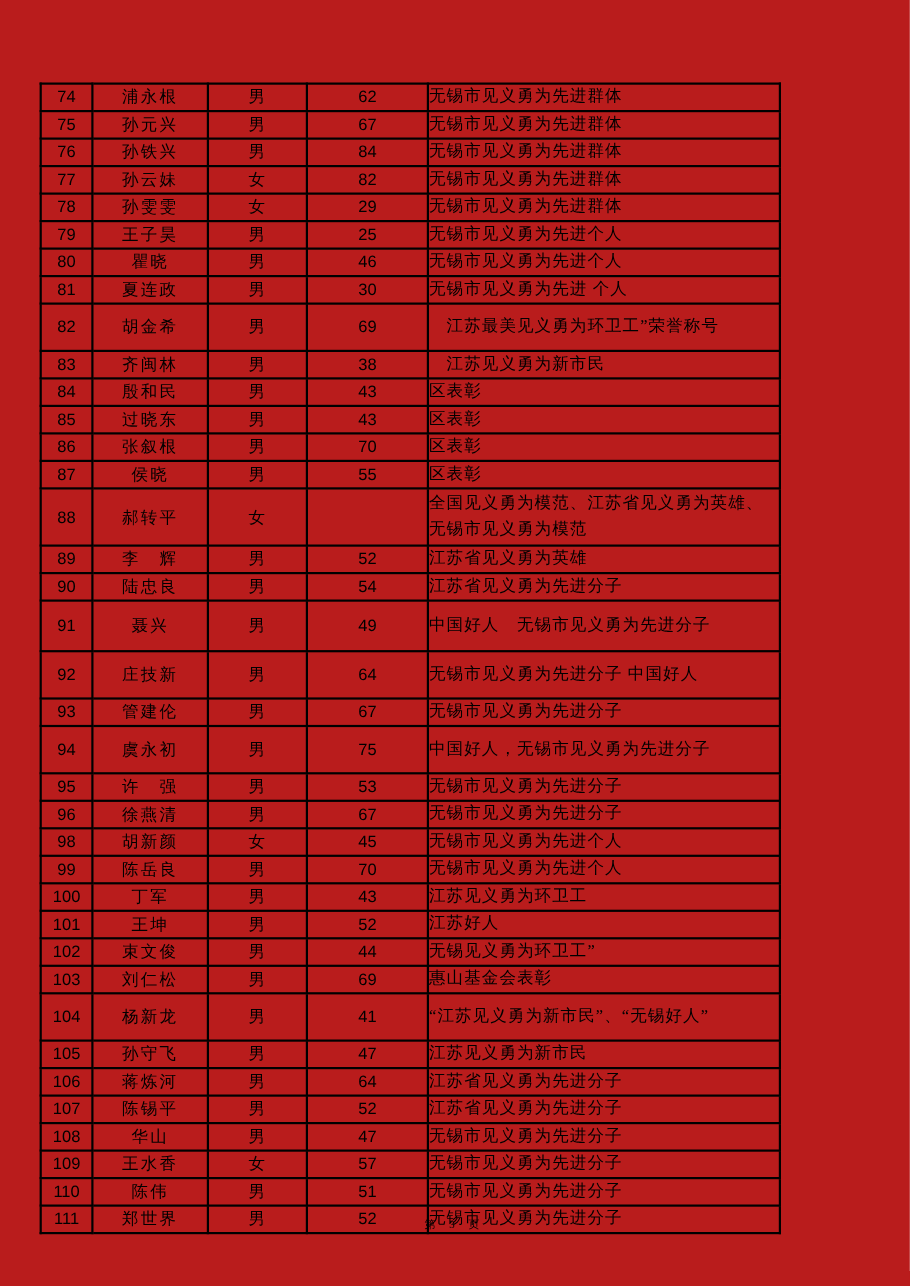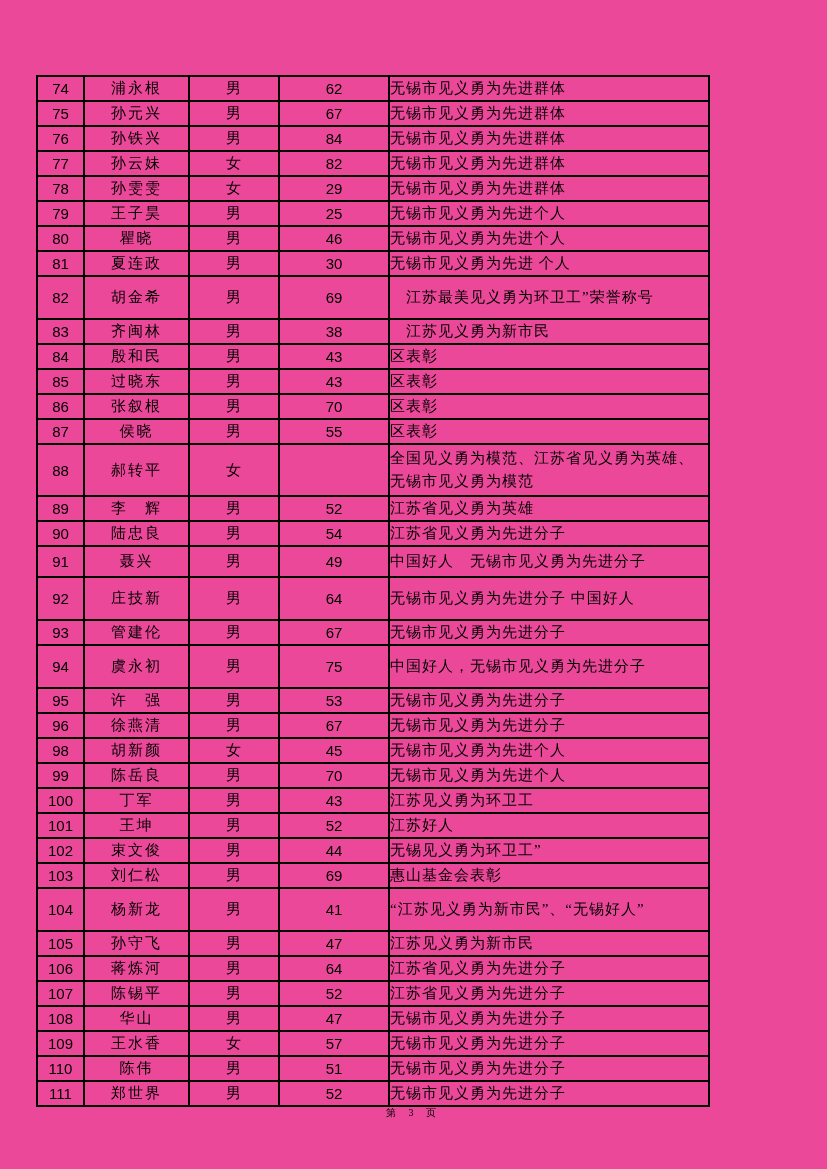--- a/index.html
+++ b/index.html
@@ -1,20 +1,20 @@
 <!DOCTYPE html>
 <html><head>
 <meta charset="utf-8">
 <style>
   html,body{margin:0;padding:0;}
   .page{
     position:relative;
     width:827px;
     height:1169px;
-    background:#ec4899;
+    background:#b91c1c;
     font-family:"Liberation Serif","DejaVu Serif",serif;
     color:#000;
     overflow:hidden;
   }
   table.roster{
     position:absolute;
     left:36px;
     top:75px;
     width:672px;
     border-collapse:collapse;
@@ -190,21 +190,21 @@
           <td class="col-age">52</td>
           <td class="col-award">江苏省见义勇为英雄</td>
         </tr>
         <tr class="row">
           <td class="col-no">90</td>
           <td class="col-name">陆忠良</td>
           <td class="col-gender">男</td>
           <td class="col-age">54</td>
           <td class="col-award">江苏省见义勇为先进分子</td>
         </tr>
-        <tr class="row" style="height: 31px;">
+        <tr class="row" style="height: 46px;">
           <td class="col-no">91</td>
           <td class="col-name">聂兴</td>
           <td class="col-gender">男</td>
           <td class="col-age">49</td>
           <td class="col-award">中国好人　无锡市见义勇为先进分子</td>
         </tr>
         <tr class="row" style="height: 43px;">
           <td class="col-no">92</td>
           <td class="col-name">庄技新</td>
           <td class="col-gender">男</td>

